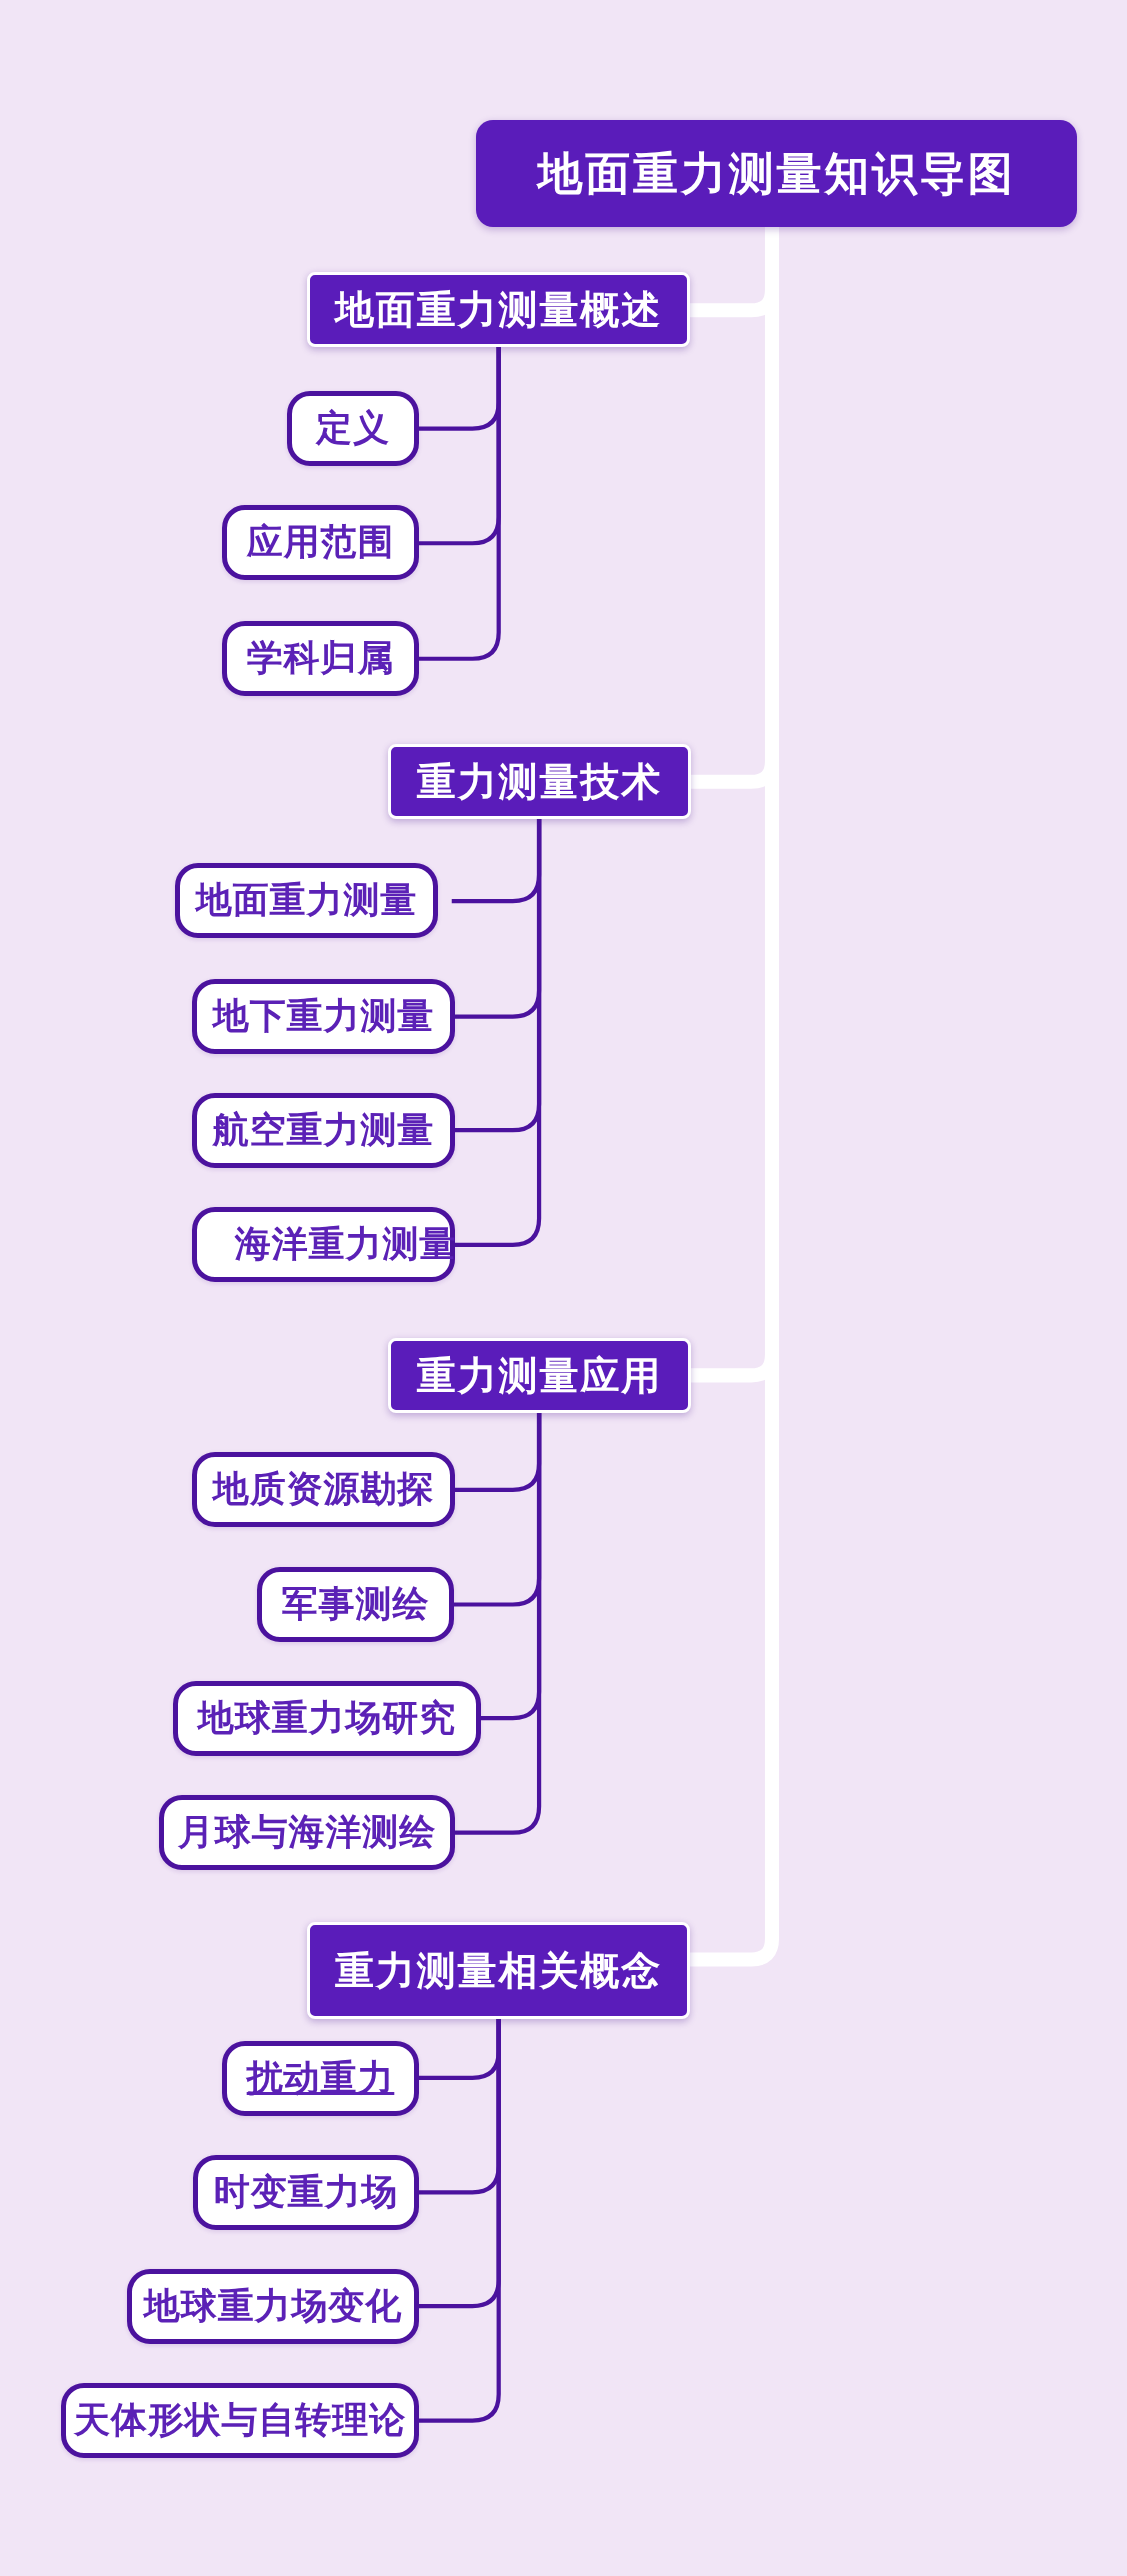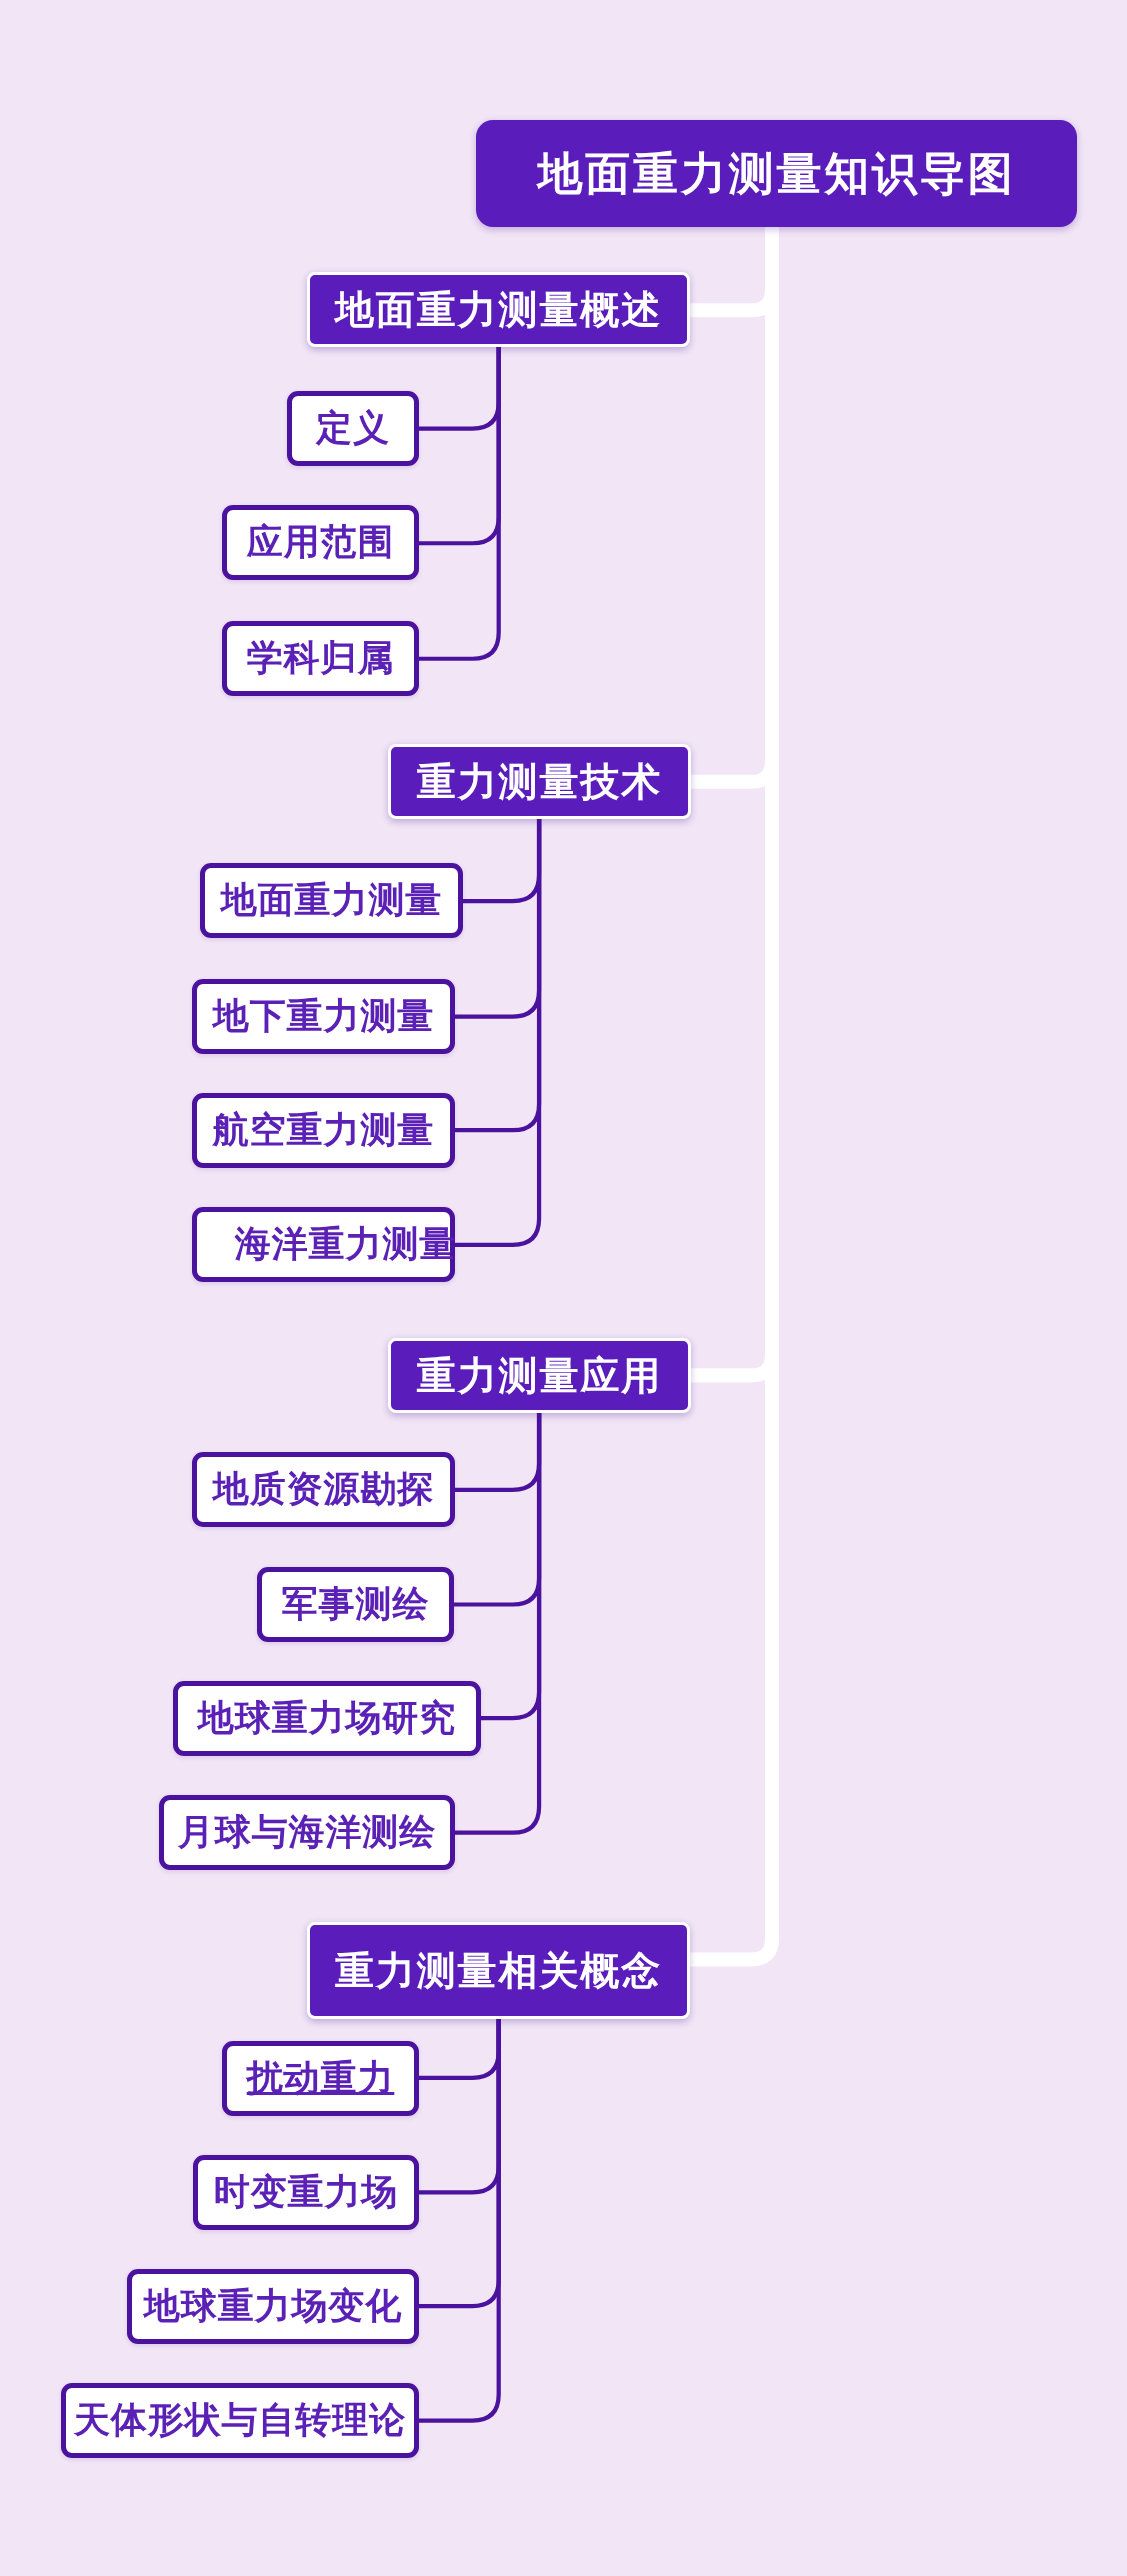--- a/index.html
+++ b/index.html
@@ -34,21 +34,21 @@
     box-shadow:0 2.8px 7.5px rgba(70,20,140,.25);
   }
   .branch-node{
     background:var(--node-fill);color:var(--node-text);
     border:3.8px solid #ffffff;border-radius:8px;
     font-size:39px;letter-spacing:1.9px;
     box-shadow:0 2.8px 7.5px rgba(70,20,140,.28);
   }
   .child-node{
     background:#ffffff;color:var(--child-text);
-    border:5.6px solid var(--child-border);border-radius:11px;
+    border:5.6px solid var(--child-border);border-radius:23px;
     font-size:36px;letter-spacing:0.9px;
     box-shadow:0 1.9px 4.7px rgba(70,20,140,.12);
   }
 </style>
 </head>
 <body>
 
 <div class="canvas">
 
   <svg class="connectors" viewBox="0 0 1200 2742" aria-hidden="true">
@@ -91,21 +91,21 @@
   <div class="node child-node" style="left:222px;top:505px;width:197px;height:75px;">
     <span>应用范围</span>
   </div>
   <div class="node child-node" style="left:222px;top:621px;width:197px;height:75px;">
     <span>学科归属</span>
   </div>
 
   <div class="node branch-node" style="left:388px;top:744px;width:303px;height:75px;">
     <span>重力测量技术</span>
   </div>
-  <div class="node child-node" style="left:200px;top:863px;width:263px;height:75px;">
+  <div class="node child-node" style="left:175px;top:863px;width:263px;height:75px;">
     <span>地面重力测量</span>
   </div>
   <div class="node child-node" style="left:192px;top:979px;width:263px;height:75px;">
     <span>地下重力测量</span>
   </div>
   <div class="node child-node" style="left:192px;top:1093px;width:263px;height:75px;">
     <span>航空重力测量</span>
   </div>
   <div class="node child-node" style="left:192px;top:1207px;width:263px;height:75px;padding-left:44px;">
     <span>海洋重力测量</span>

